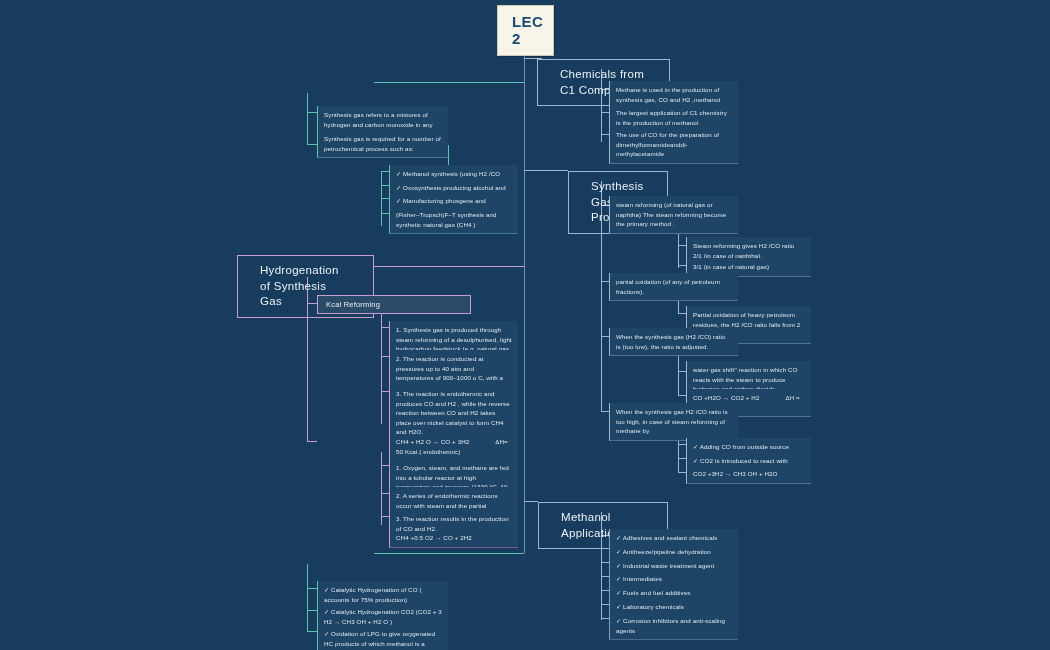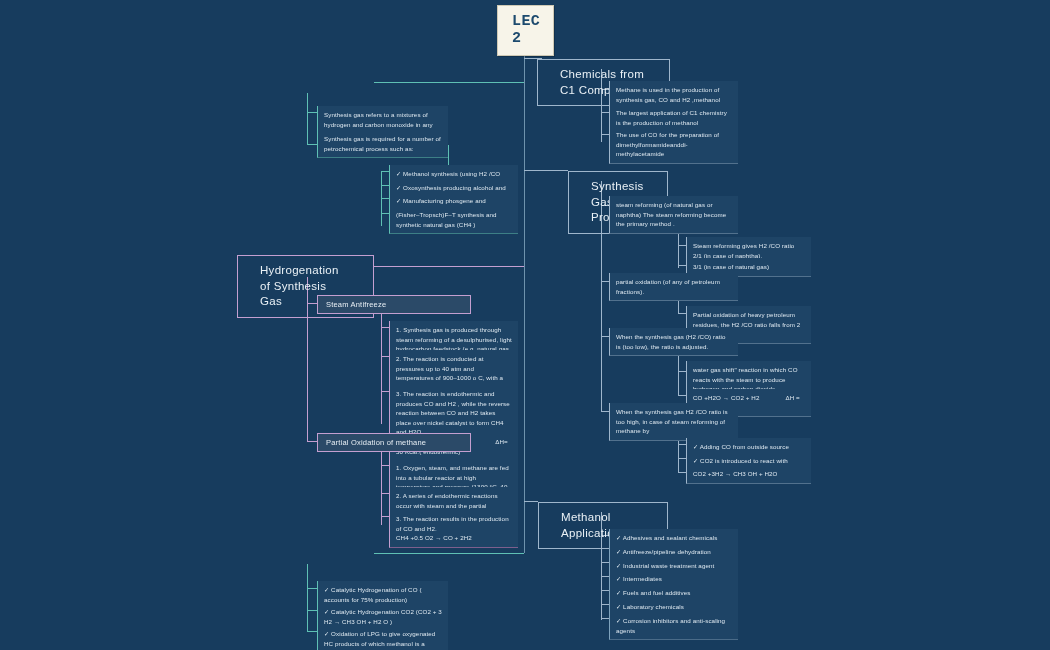--- a/index.html
+++ b/index.html
@@ -149,21 +149,21 @@
   <div class="ln h" style="left:601px; top:590px; width:8px; background:#9fb6cc;"></div>
   <div class="ln h" style="left:601px; top:604px; width:8px; background:#9fb6cc;"></div>
   <div class="ln h" style="left:601px; top:618px; width:8px; background:#9fb6cc;"></div>
 
   <div class="ln h" style="left:374px; top:553px; width:150px; background:#5fc0b4;"></div>
   <div class="ln v" style="left:307px; top:564px; height:68px; background:#5fc0b4;"></div>
   <div class="ln h" style="left:307px; top:588px; width:10px; background:#5fc0b4;"></div>
   <div class="ln h" style="left:307px; top:610px; width:10px; background:#5fc0b4;"></div>
   <div class="ln h" style="left:307px; top:631px; width:10px; background:#5fc0b4;"></div>
 
-  <div class="node root" style="left:497px; top:5px; width:57px;font-family:Liberation Mono, monospace;">
+  <div class="node root" style="left:497px; top:5px; width:57px;">
     <span>LEC 2</span>
   </div>
 
   <div class="node topic blue" style="left:537px; top:47px; width:133px;">
     <span>Chemicals from C1 Compounds</span>
   </div>
   <div class="node card blue" style="left:609px; top:81px; width:129px;">
     <span>Methane is used in the production of synthesis gas, CO and H2 ,methanol and formaldehyde.</span>
   </div>
   <div class="node card blue" style="left:609px; top:104px; width:129px;">
@@ -229,37 +229,34 @@
     <span>✓ CO2 is introduced to react with excess H2</span>
   </div>
   <div class="node card blue" style="left:686px; top:465px; width:125px;">
     <span>CO2 +3H2 → CH3 OH + H2O</span>
   </div>
 
   <div class="node topic violet" style="left:237px; top:243px; width:137px;">
     <span>Hydrogenation of Synthesis Gas</span>
   </div>
   <div class="node bar" style="left:317px; top:295px; width:154px;">
-    <span>Steam Antifreeze</span>
+    <span>Kcal Reforming</span>
   </div>
   <div class="node card violet" style="left:389px; top:321px; width:129px;">
     <span>1. Synthesis gas is produced through steam reforming of a desulphurised, light hydrocarbon feedstock (e.g. natural gas CH4 ) and steam.</span>
   </div>
   <div class="node card violet" style="left:389px; top:350px; width:129px;">
     <span>2. The reaction is conducted at pressures up to 40 atm and temperatures of 900–1000 o C, with a supported nickel oxide catalyst in a heated tubular reactor.</span>
   </div>
   <div class="node card violet" style="left:389px; top:385px; width:129px;">
     <span>3. The reaction is endothermic and produces CO and H2 , while the reverse reaction between CO and H2 takes place over nickel catalyst to form CH4 and H2O.</span>
     <div>
       <span class="eq">CH4 + H2 O ↔ CO + 3H2</span><span class="sp"></span><span>ΔH= 50 Kcal.( endothermic)</span>
     </div>
   </div>
-  <div class="node bar" style="left:317px; top:433px; width:154px;">
-    <span>Partial Oxidation of methane</span>
-  </div>
   <div class="node card violet" style="left:389px; top:459px; width:129px;">
     <span>1. Oxygen, steam, and methane are fed into a tubular reactor at high temperature and pressure (1300 °C, 40 atm).</span>
   </div>
   <div class="node card violet" style="left:389px; top:487px; width:129px;">
     <span>2. A series of endothermic reactions occur with steam and the partial oxidation of methane.</span>
   </div>
   <div class="node card violet" style="left:389px; top:510px; width:129px;">
     <span>3. The reaction results in the production of CO and H2.</span>
     <span class="sp"></span><span class="eq">CH4 +0.5 O2 → CO + 2H2</span>
   </div>

